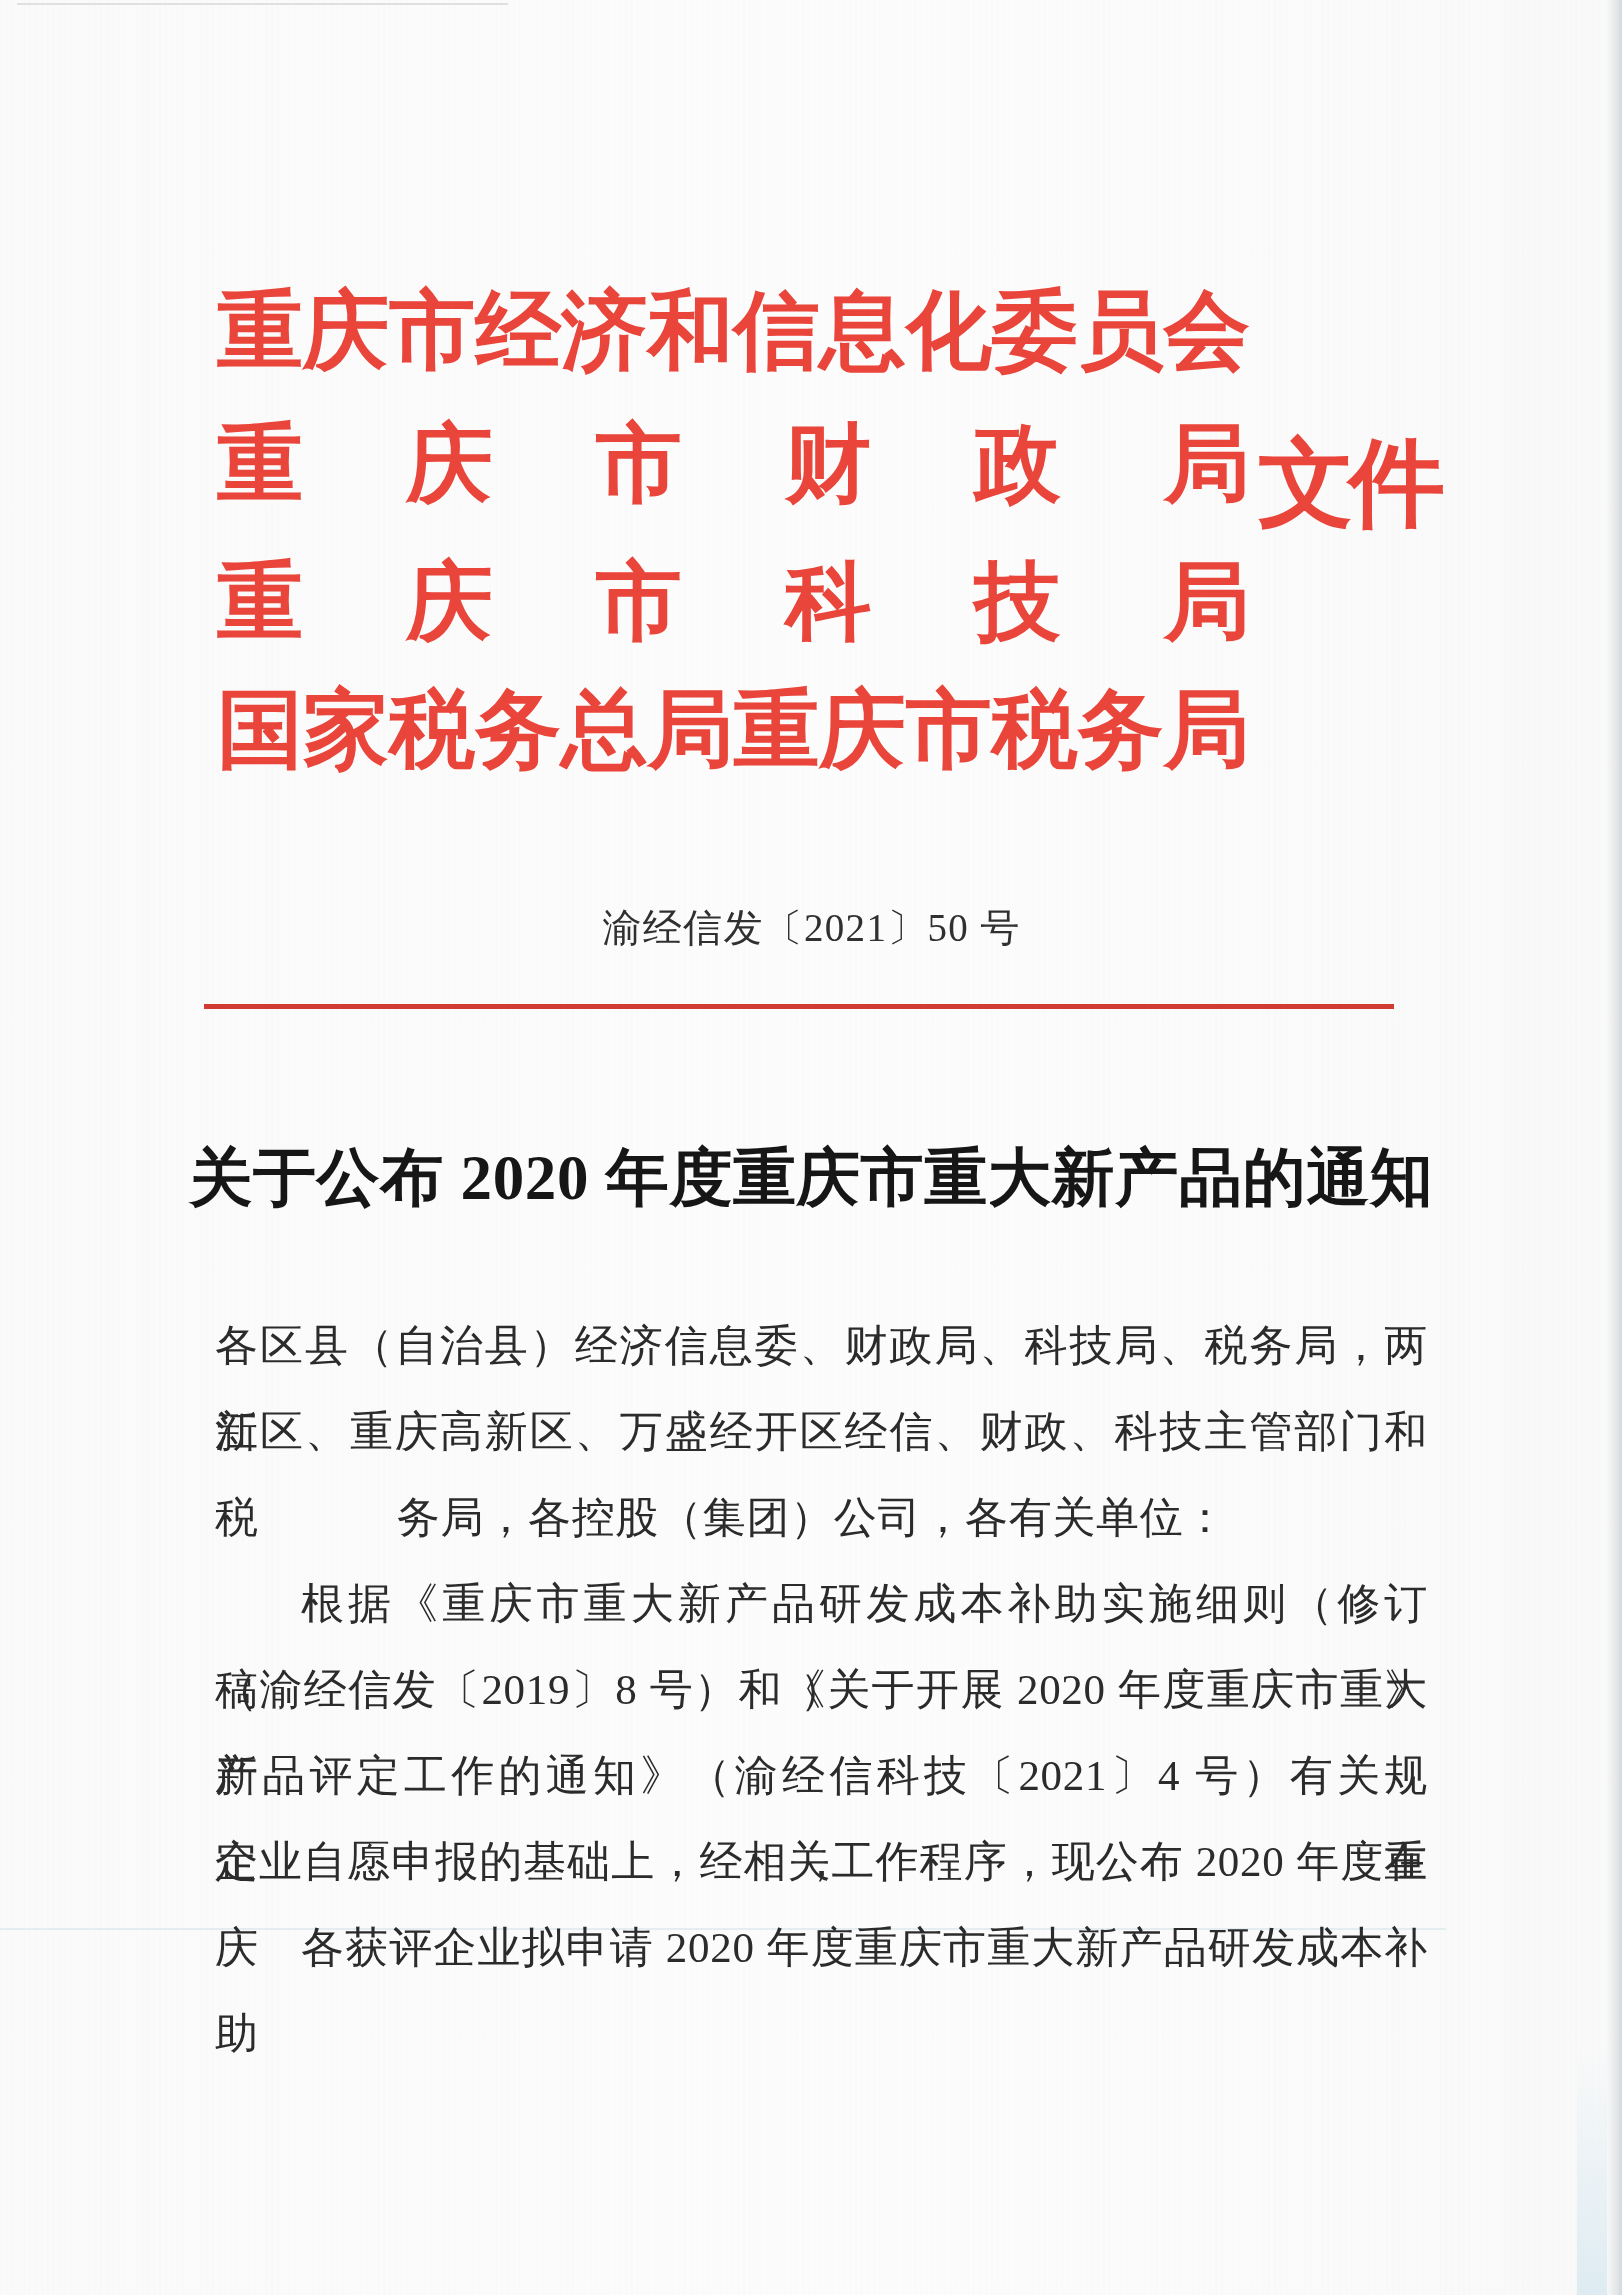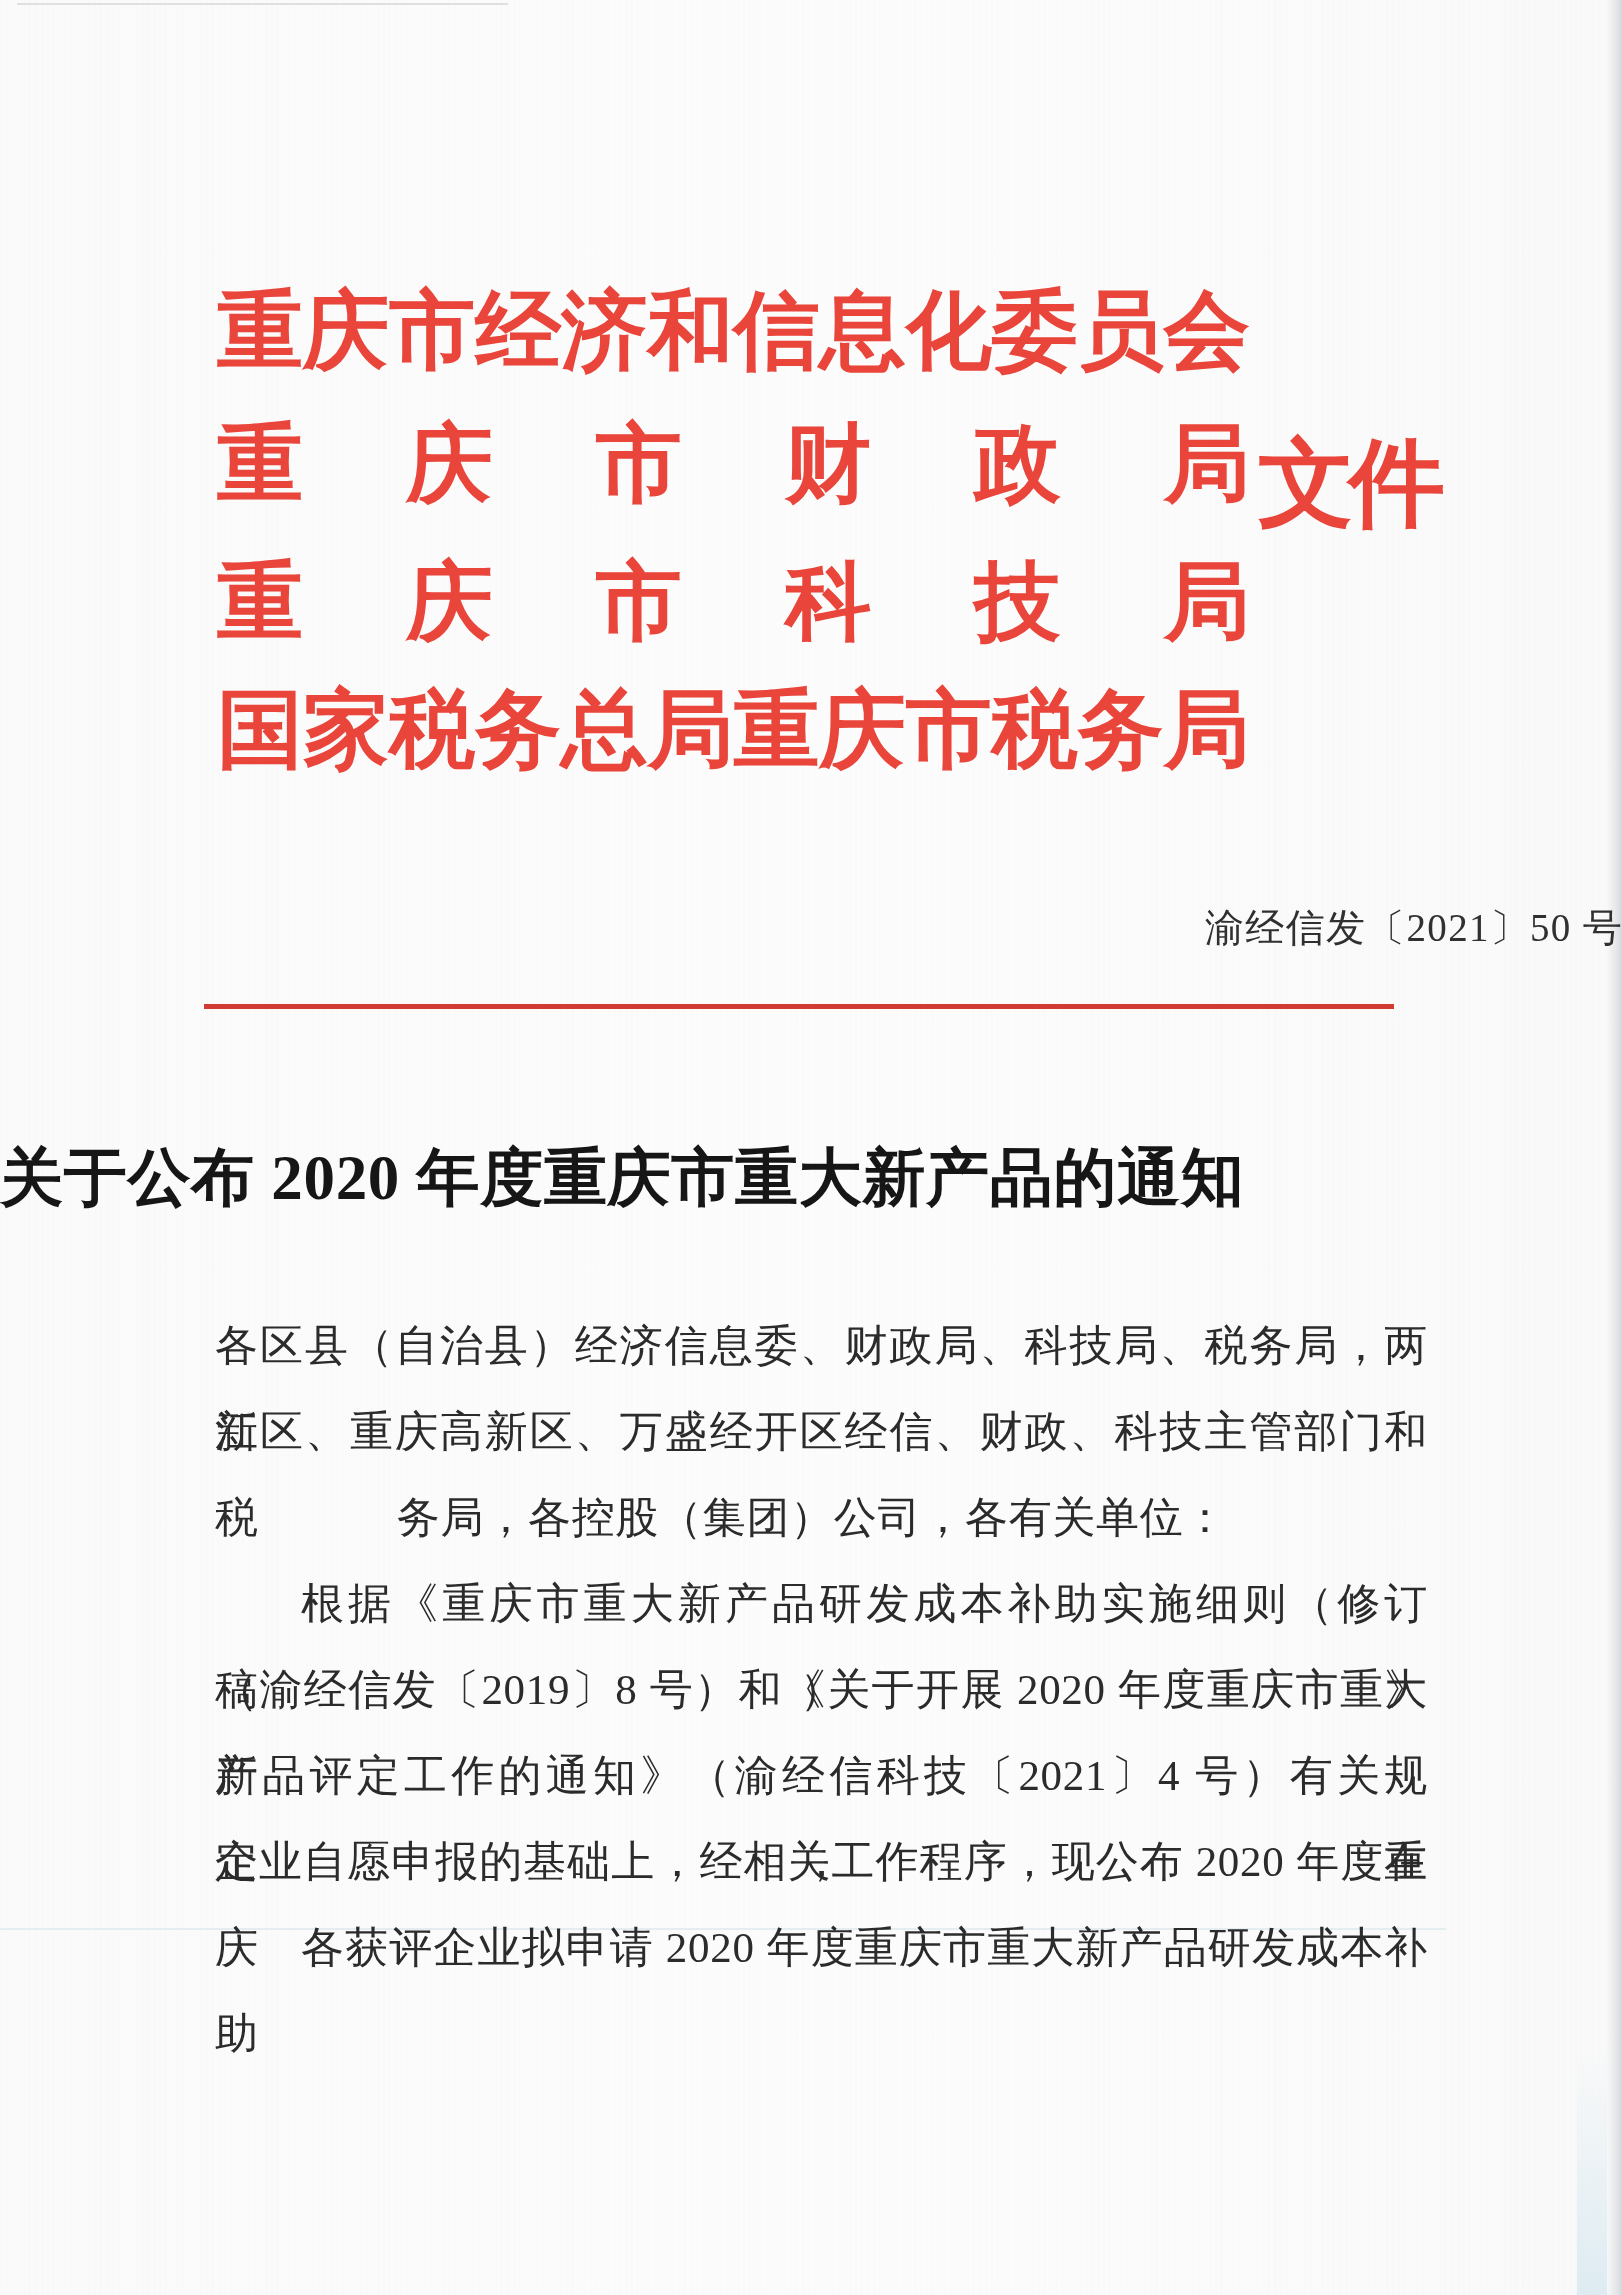--- a/index.html
+++ b/index.html
@@ -37,30 +37,30 @@
     font-size:86px;line-height:1.04;font-weight:700;white-space:nowrap;
   }
   .file-label{
     position:absolute;left:1258px;top:434px;
     font-size:96px;line-height:1.05;font-weight:700;
     color:var(--red);letter-spacing:-5.2px;white-space:nowrap;
   }
 
   .doc-number{
     position:absolute;left:0;top:907px;width:100%;
-    text-align:right;font-size:39px;line-height:1.1;
+    text-align:center;font-size:39px;line-height:1.1;
     color:var(--number-ink);letter-spacing:1.3px;
   }
   .red-rule{
     position:absolute;left:204px;top:1004px;width:1190px;height:5.2px;
     background:var(--rule-red);
   }
   .doc-title{
     position:absolute;left:0;top:1141px;width:100%;
-    font-size:63px;line-height:1.2;font-weight:700;
+    text-align:center;font-size:63px;line-height:1.2;font-weight:700;
     color:var(--title-ink);letter-spacing:0.7px;white-space:nowrap;
   }
 
   .body-block{
     position:absolute;left:196px;top:1303px;width:1232px;
     font-size:43px;color:var(--body-ink);
   }
   .body-line{
     height:86px;line-height:86px;
     text-align:center;letter-spacing:0.7px;

